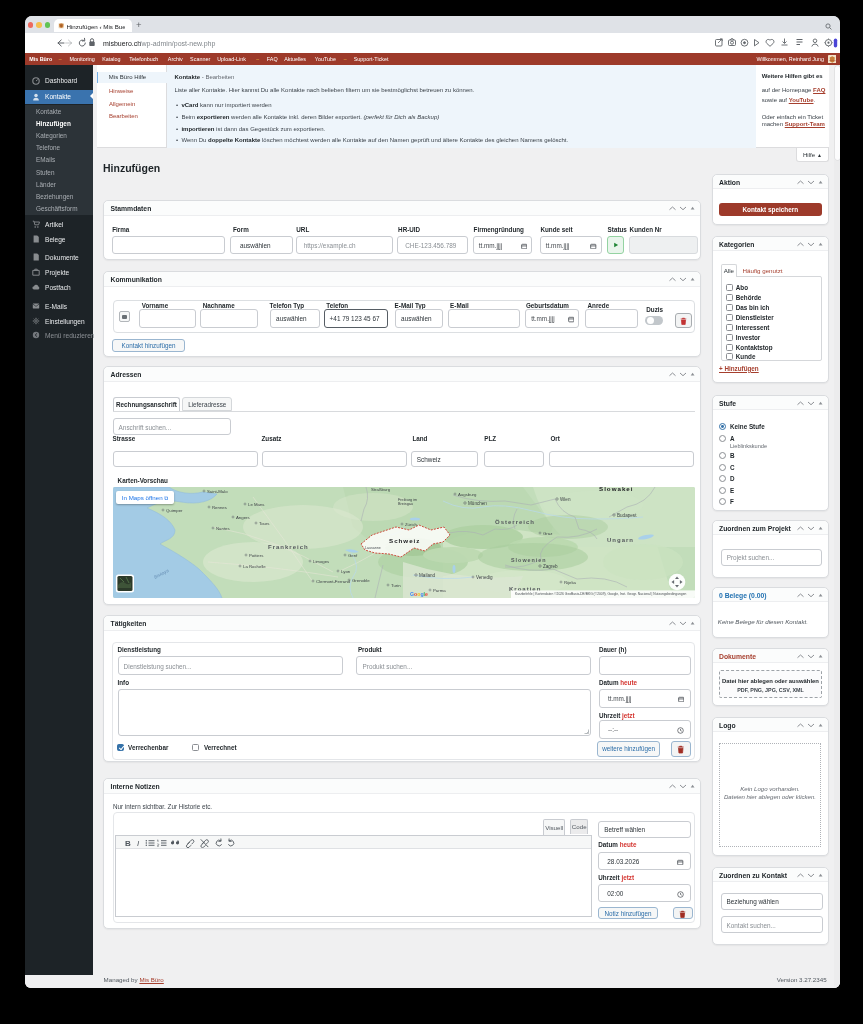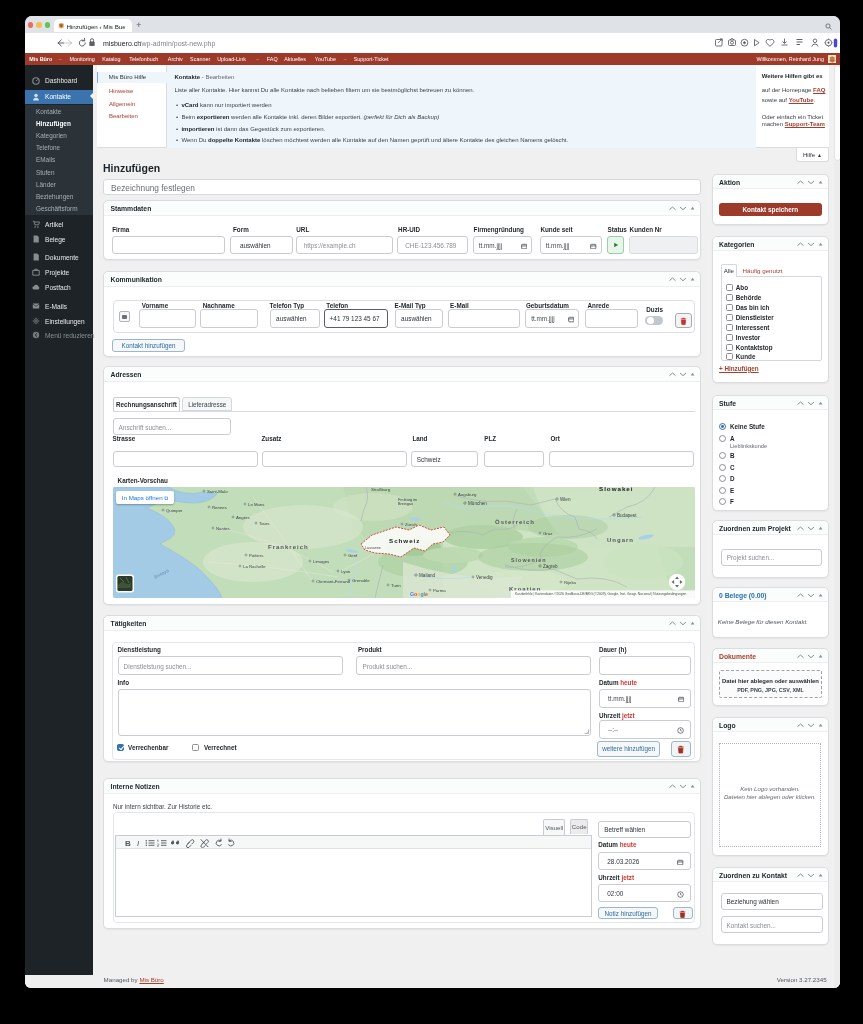--- a/index.html
+++ b/index.html
@@ -323,23 +323,20 @@
               <path d="M29.7 5.4 l1.9 -2.6 1.9 2.6 z" fill="#8c8f94"></path>
             </svg></span></div>
       <div class="inp" style="left:8px; top:24.8px; width:102.5px; height:17.2px;">
           <span>Beziehung wählen</span>
         </div>
       <div class="inp" style="left:8px; top:48px; width:102.5px; height:17.2px;">
           <span class="ph">Kontakt suchen...</span>
         </div>
     </div>
     <div id="h1">Hinzufügen</div>
-    <div id="titlewrap">
-        <span>Bezeichnung festlegen</span>
-      </div>
 
     <div class="pb" style="top:134.6px; height:60.7px;">
       <div class="pbh"><b>Stammdaten</b><span><svg width="36" height="9" viewBox="0 0 36 9" style="position:absolute; right:3px; top:3.2px;">
               <path d="M8.5 5.7 l3 -2.7 3 2.7" fill="none" stroke="#8c8f94" stroke-width="1"></path>
               <path d="M19 3 l3 2.7 3 -2.7" fill="none" stroke="#8c8f94" stroke-width="1"></path>
               <path d="M29.7 5.4 l1.9 -2.6 1.9 2.6 z" fill="#8c8f94"></path>
             </svg></span></div>
       <div class="lbl" style="left:8.2px; top:25.4px;">Firma</div>
       <div class="inp" style="left:8.2px; top:35.9px; width:112.4px; height:17.3px;"></div>
       <div class="lbl" style="left:129px; top:25.4px;">Form</div>

